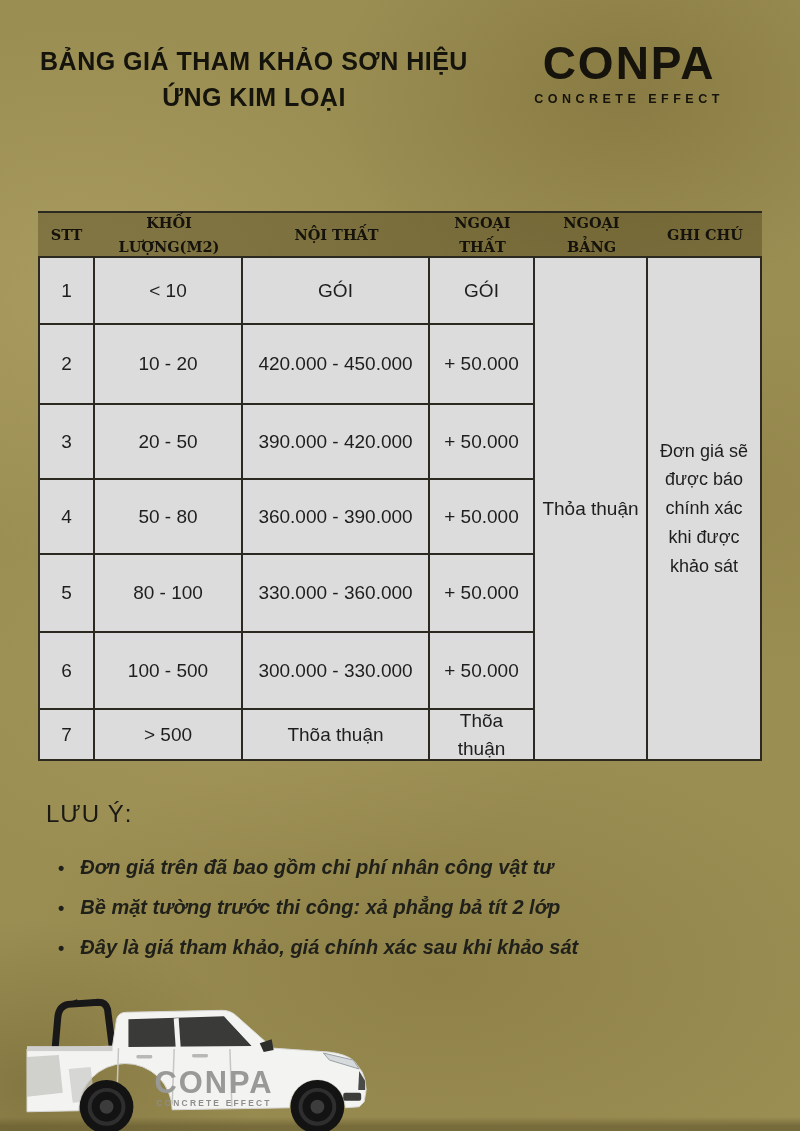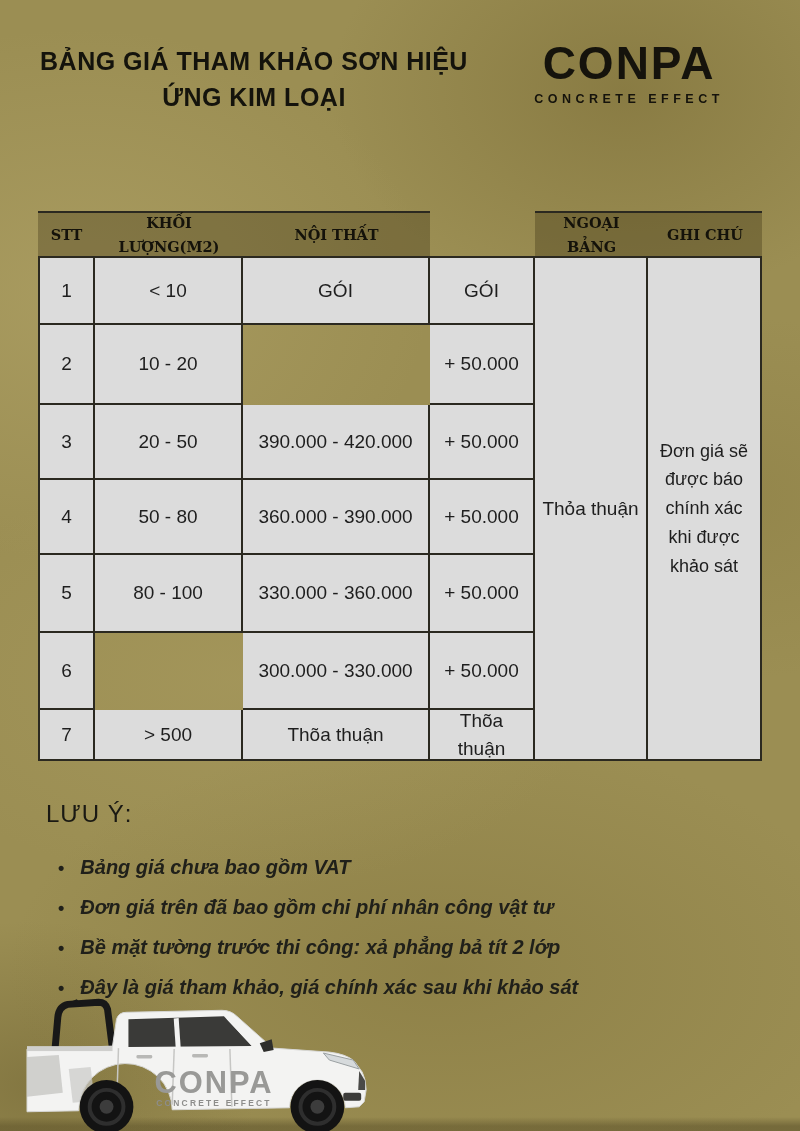--- a/index.html
+++ b/index.html
@@ -82,64 +82,66 @@
 
 <div class="logo">
   <div class="logo-name">CONPA</div>
   <div class="logo-tagline">CONCRETE EFFECT</div>
 </div>
 
 <div class="price-table">
   <div class="th gr1 gc1">STT</div>
   <div class="th gr1 gc2 hw">KHỐI LƯỢNG(M2)</div>
   <div class="th gr1 gc3">NỘI THẤT</div>
+  <div class="th gr1 gc4 hw2">NGOẠI THẤT</div>
   <div class="th gr1 gc5 hw2">NGOẠI BẢNG</div>
   <div class="th gr1 gc6">GHI CHÚ</div>
 
   <div class="td c1 rt gr2 gc1">1</div>
   <div class="td rt gr2 gc2">&lt; 10</div>
   <div class="td rt gr2 gc3">GÓI</div>
   <div class="td rt gr2 gc4">GÓI</div>
 
   <div class="td c1 gr3 gc1">2</div>
   <div class="td gr3 gc2">10 - 20</div>
+  <div class="td gr3 gc3">420.000 - 450.000</div>
   <div class="td gr3 gc4">+ 50.000</div>
 
   <div class="td c1 gr4 gc1">3</div>
   <div class="td gr4 gc2">20 - 50</div>
   <div class="td gr4 gc3">390.000 - 420.000</div>
   <div class="td gr4 gc4">+ 50.000</div>
 
   <div class="td c1 gr5 gc1">4</div>
   <div class="td gr5 gc2">50 - 80</div>
   <div class="td gr5 gc3">360.000 - 390.000</div>
   <div class="td gr5 gc4">+ 50.000</div>
 
   <div class="td c1 gr6 gc1">5</div>
   <div class="td gr6 gc2">80 - 100</div>
   <div class="td gr6 gc3">330.000 - 360.000</div>
   <div class="td gr6 gc4">+ 50.000</div>
 
   <div class="td c1 gr7 gc1">6</div>
+  <div class="td gr7 gc2">100 - 500</div>
   <div class="td gr7 gc3">300.000 - 330.000</div>
   <div class="td gr7 gc4">+ 50.000</div>
 
   <div class="td c1 gr8 gc1">7</div>
   <div class="td gr8 gc2">&gt; 500</div>
   <div class="td gr8 gc3">Thõa thuận</div>
   <div class="td gr8 gc4">Thõa thuận</div>
 
   <div class="td rt gc5 span-body">Thỏa thuận</div>
   <div class="td rt gc6 span-body merged-gc">Đơn giá sẽ được báo chính xác khi được khảo sát</div>
 </div>
 
 <section class="notes">
   <div class="notes-heading">LƯU Ý:</div>
   <ul>
-    <li class="note-item">Bảng giá chưa bao gồm VAT</li>
     <li class="note-item">Đơn giá trên đã bao gồm chi phí nhân công vật tư</li>
     <li class="note-item">Bề mặt tường trước thi công: xả phẳng bả tít 2 lớp</li>
     <li class="note-item">Đây là giá tham khảo, giá chính xác sau khi khảo sát</li>
   </ul>
 </section>
 
 <div class="truck">
   <svg viewBox="0 0 370 140" width="368" height="140" xmlns="http://www.w3.org/2000/svg">
 
     <path d="M30,54 L33,20 Q34,9 43,7 L74,5 Q81,5 83,12 L88,52" fill="none" stroke="#181818" stroke-width="7"></path>

